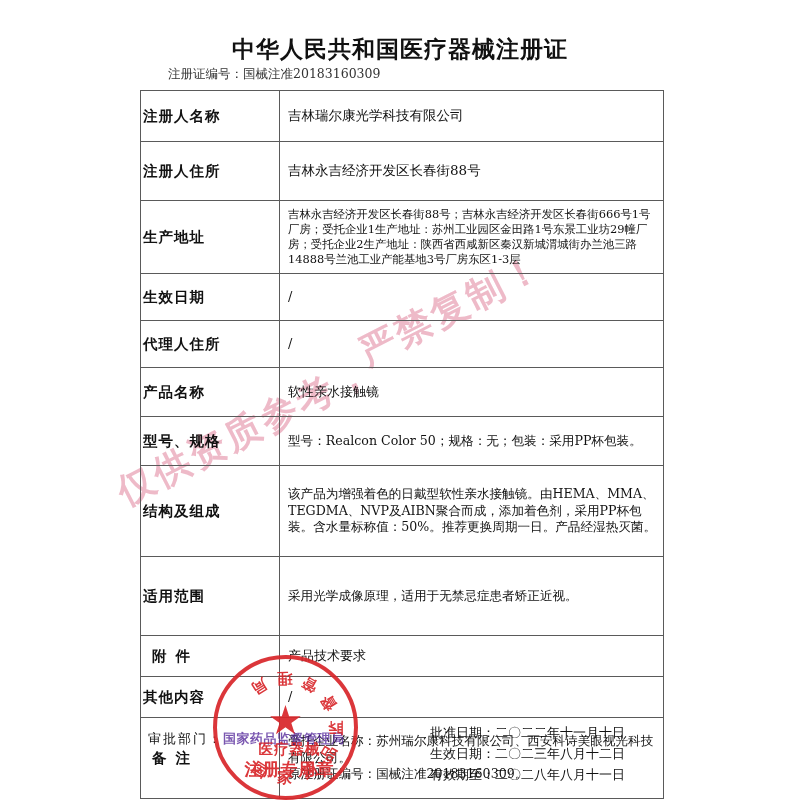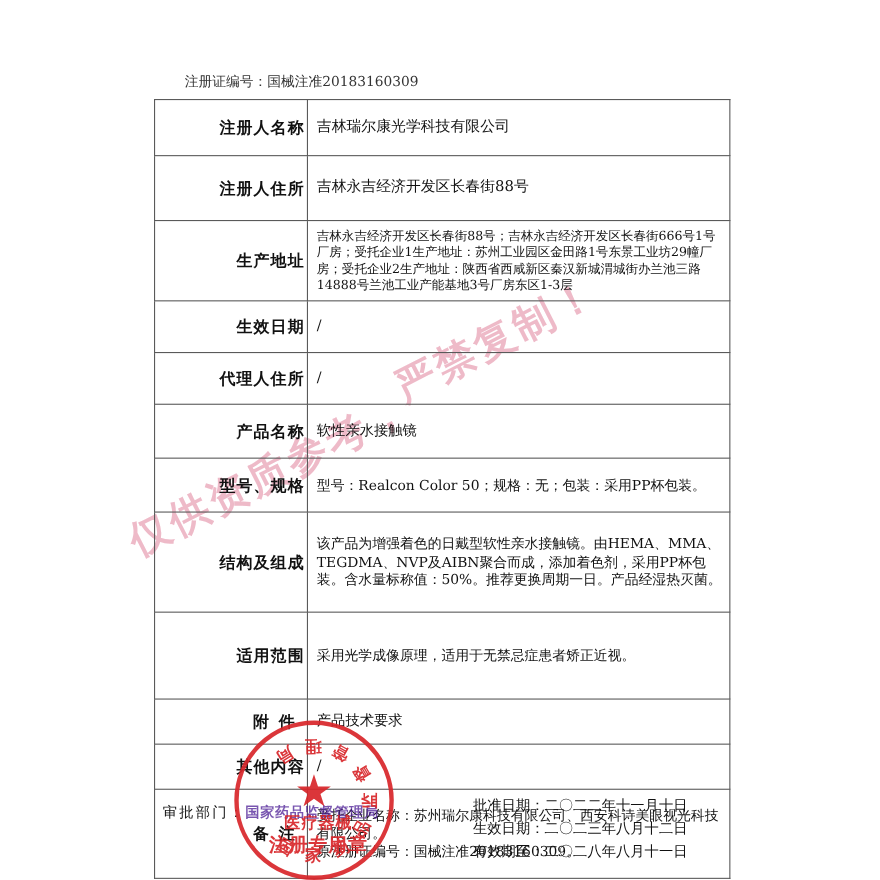--- a/index.html
+++ b/index.html
@@ -89,21 +89,21 @@
     z-index: 5;
     background: transparent;
   }
   .table td {
     border: 1px solid #5a5a5a;
     vertical-align: middle;
     background: transparent;
   }
   .lbl {
     width: 134px;
-    text-align: right;
+    text-align: left;
     font-size: 14.5px;
     font-weight: bold;
     font-family: "DejaVu Sans", "Liberation Sans", sans-serif;
     letter-spacing: 1px;
     padding: 4px 2px;
     color: #111;
   }
   .lbl.spaced { letter-spacing: 9px; text-indent: 9px; }
   .val {
     padding: 5px 6px 5px 8px;
@@ -212,20 +212,21 @@
     line-height: 1.22;
   }
   .seal-inner .l1 { font-size: 14.5px; letter-spacing: 1px; }
   .seal-inner .l2 { font-size: 17px; letter-spacing: 1px; }
 </style>
 </head>
 <body>
 
 <div id="cert">
 
+  <div class="title">中华人民共和国医疗器械注册证</div>
   <div class="regno">注册证编号：国械注准20183160309</div>
 
   <div class="watermark-layer">
     <div class="wm wm-a">仅供资质参考，</div>
     <div class="wm wm-b">严禁复制！</div>
   </div>
 
   <table class="table">
     <tbody>
         <tr class="r-tall-name">

